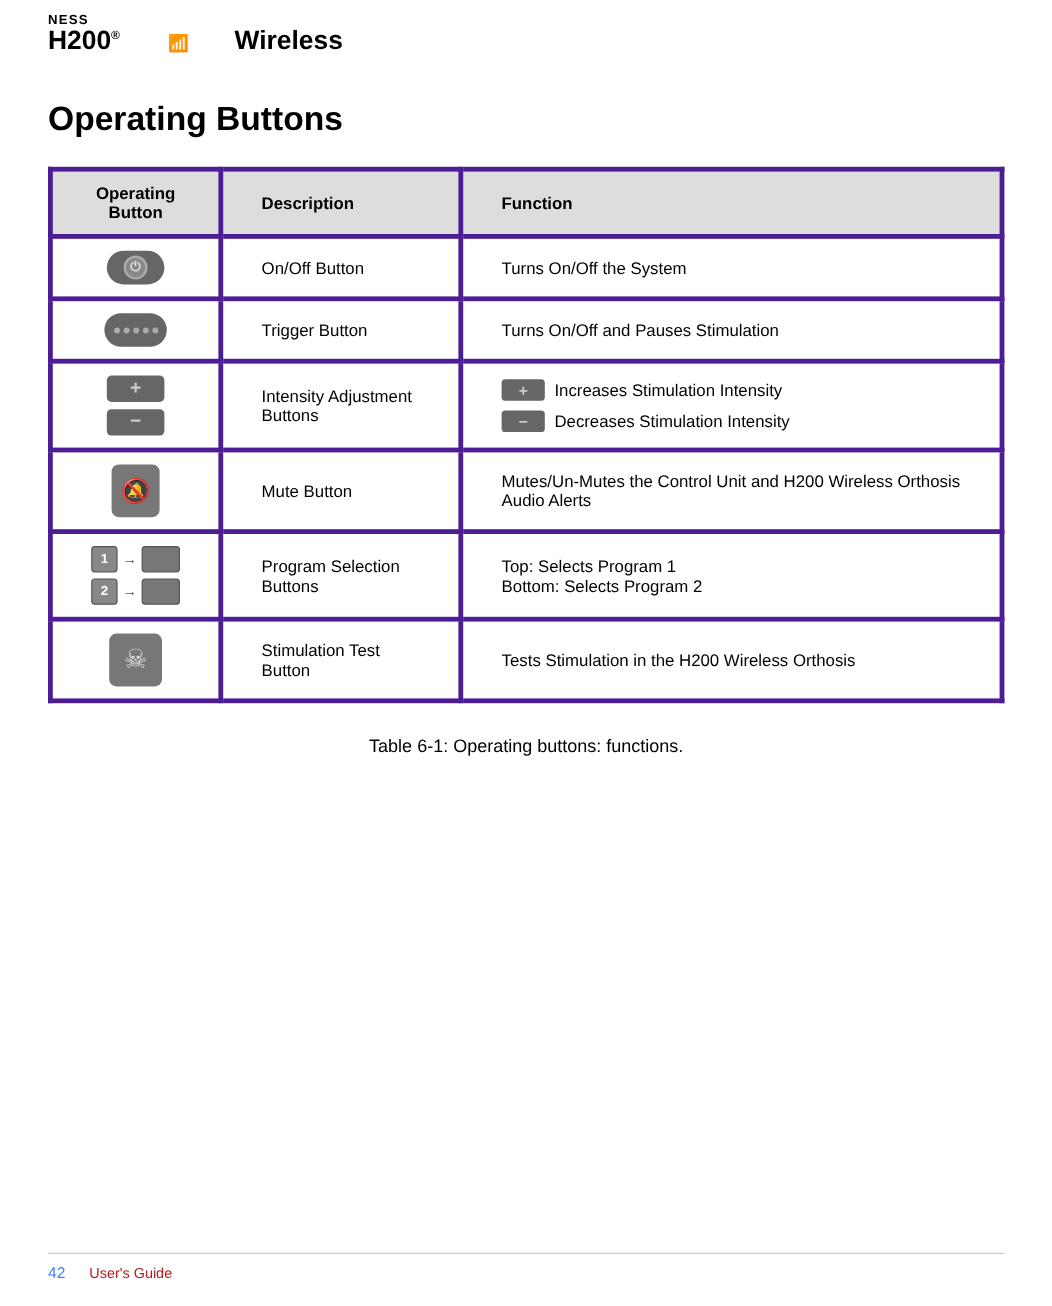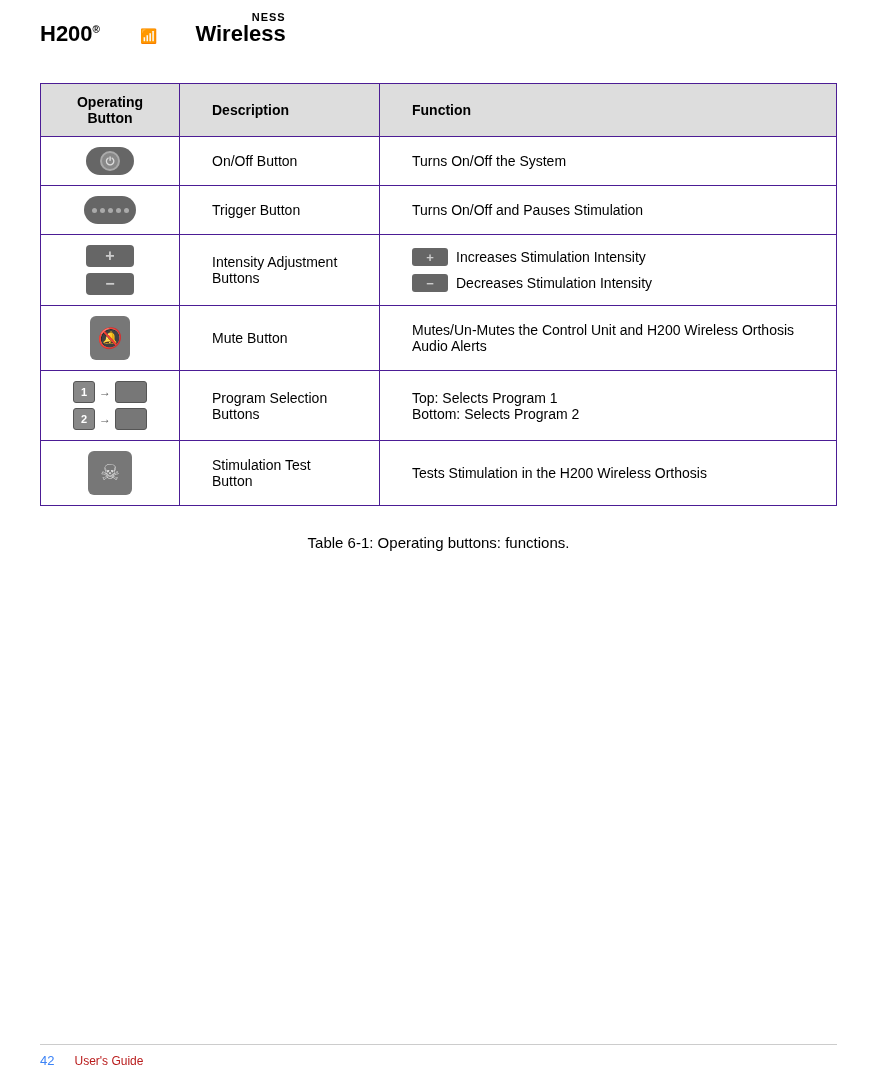--- a/index.html
+++ b/index.html
@@ -10,21 +10,20 @@
       width: 877px;
       min-height: 1088px;
       position: relative;
       padding: 0;
     }
 
     
     .header {
       padding: 12px 40px 8px 40px;
       border-bottom: none;
-      text-align: right;
     }
     .brand-logo {
       display: flex;
       align-items: baseline;
       gap: 0;
     }
     .brand-ness {
       font-size: 11px;
       font-weight: bold;
       color: #000;
@@ -71,21 +70,21 @@
     
     .operating-table {
       width: 100%;
       border-collapse: collapse;
       border: 1px solid #999;
       margin-bottom: 28px;
     }
 
     .operating-table th,
     .operating-table td {
-      border: 1px solid #4c1d95;
+      border: 4px solid #4c1d95;
       padding: 10px 32px;
       vertical-align: middle;
       font-size: 14px;
     }
 
     .operating-table thead tr {
       background: #ddd;
     }
 
     .operating-table th {
@@ -330,20 +329,21 @@
         <span class="brand-h200"><span>H200</span><span class="brand-reg">®</span></span>
         <span class="wifi-icon">📶</span>
         <span class="brand-wireless">Wireless</span>
       </div>
     </div>
   </div>
 </div>
 
 <div class="content">
 
+  <h1 class="page-title">Operating Buttons</h1>
 
 
   <table class="operating-table">
     <thead>
       <tr>
         <th class="th-operating">Operating Button</th>
         <th class="th-description">Description</th>
         <th class="th-function">Function</th>
       </tr>
     </thead>

